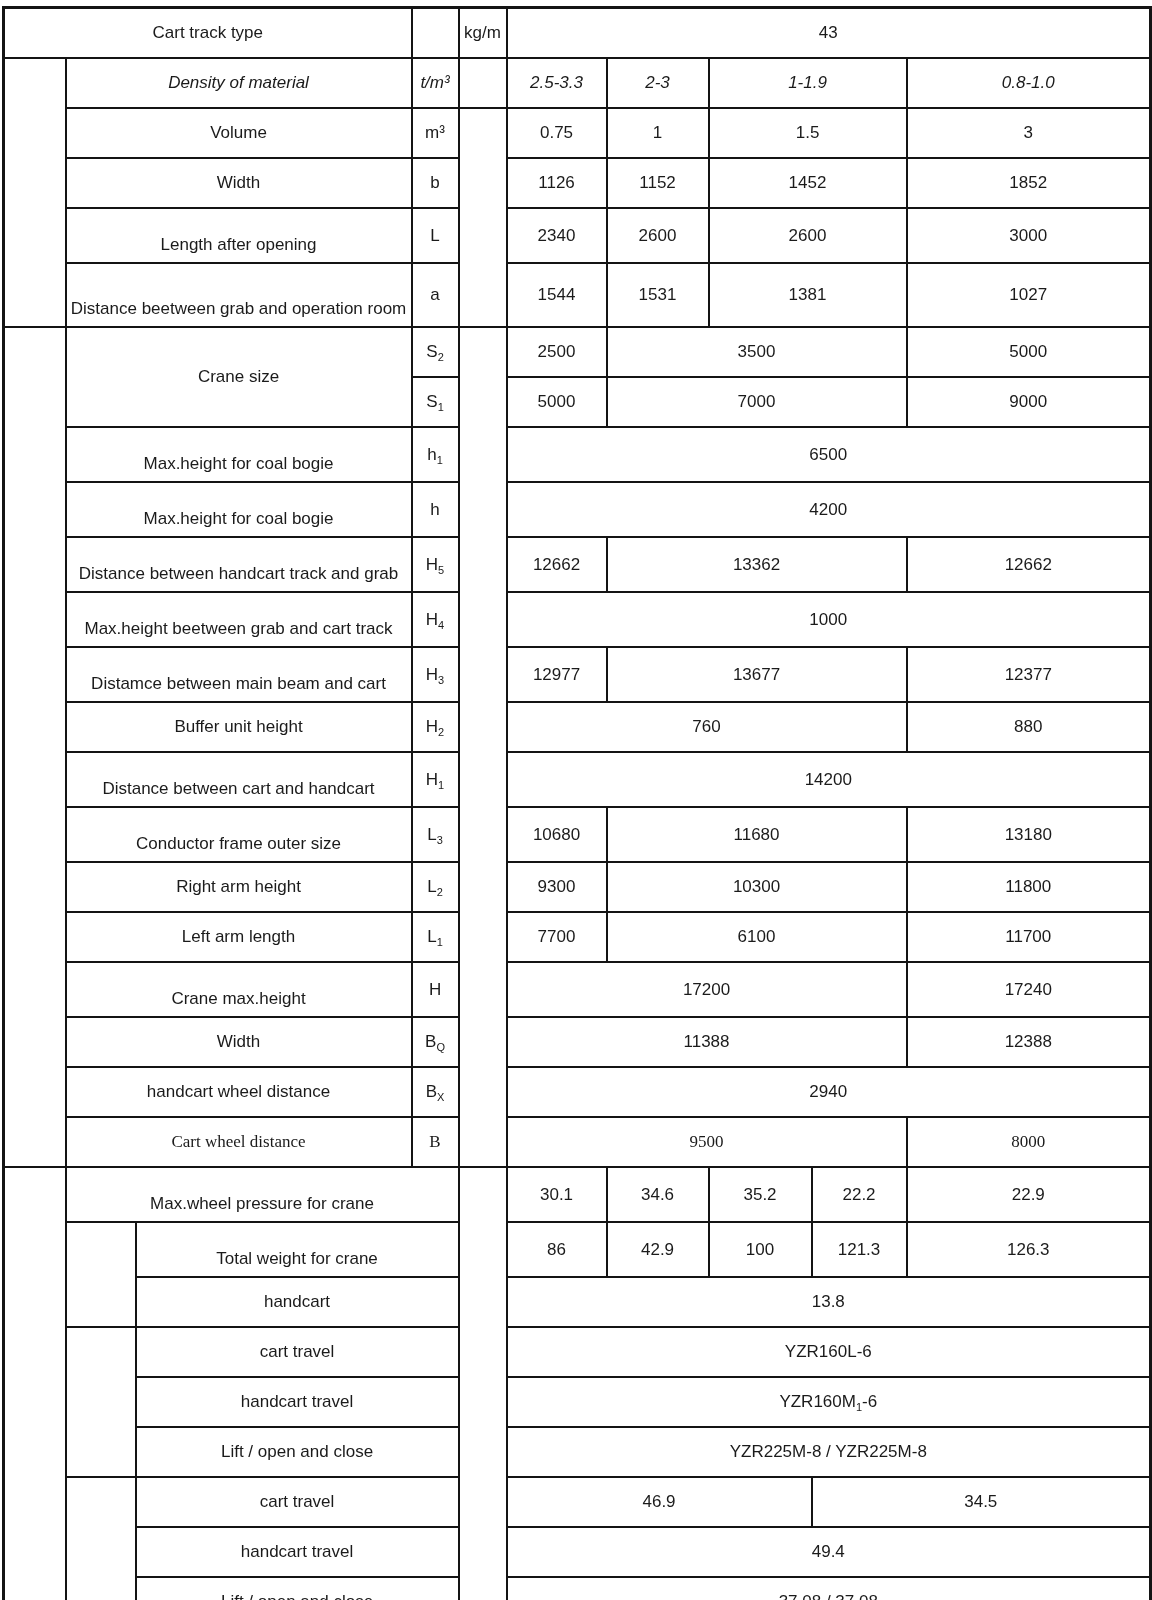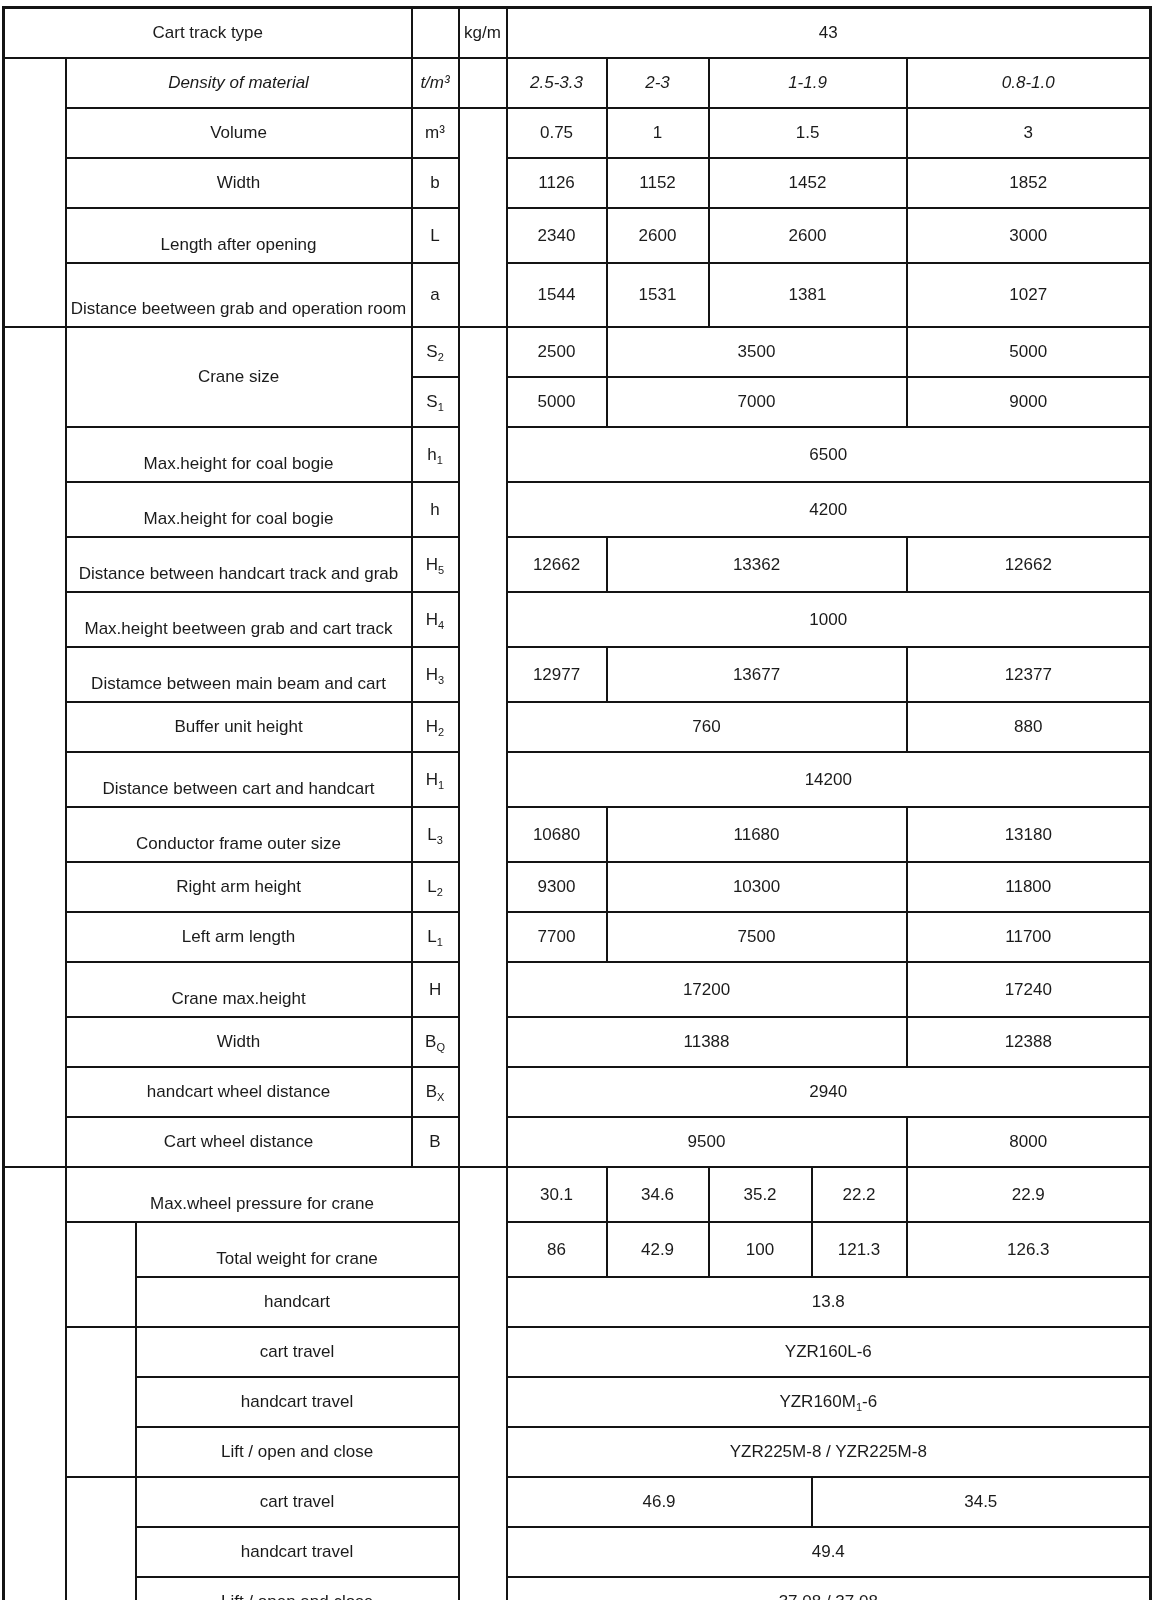--- a/index.html
+++ b/index.html
@@ -174,41 +174,41 @@
           <td colspan="2">Right arm height</td>
           <td>L<sub>2</sub></td>
           <td>9300</td>
           <td colspan="6">10300</td>
           <td colspan="2">11800</td>
         </tr>
         <tr style="height: 48px;">
           <td colspan="2">Left arm length</td>
           <td>L<sub>1</sub></td>
           <td>7700</td>
-          <td colspan="6">7500</td>
+          <td colspan="6">6100</td>
           <td colspan="2">11700</td>
         </tr>
         <tr style="height: 48px;">
           <td colspan="2" class="vb">Crane max.height</td>
           <td>H</td>
           <td colspan="7">17200</td>
           <td colspan="2">17240</td>
         </tr>
         <tr style="height: 48px;">
           <td colspan="2">Width</td>
           <td>B<sub>Q</sub></td>
           <td colspan="7">11388</td>
           <td colspan="2">12388</td>
         </tr>
         <tr style="height: 48px;">
           <td colspan="2">handcart wheel distance</td>
           <td>B<sub>X</sub></td>
           <td colspan="9">2940</td>
         </tr>
-        <tr style="height: 50px;">
+        <tr style="height: 50px; font-family: Liberation Serif, serif;">
           <td colspan="2">Cart wheel distance</td>
           <td>B</td>
           <td colspan="7">9500</td>
           <td colspan="2">8000</td>
         </tr>
         <tr style="height: 47px;">
           <td rowspan="10"></td>
           <td colspan="3" class="vb">Max.wheel pressure for crane</td>
           <td rowspan="10"></td>
           <td>30.1</td>

